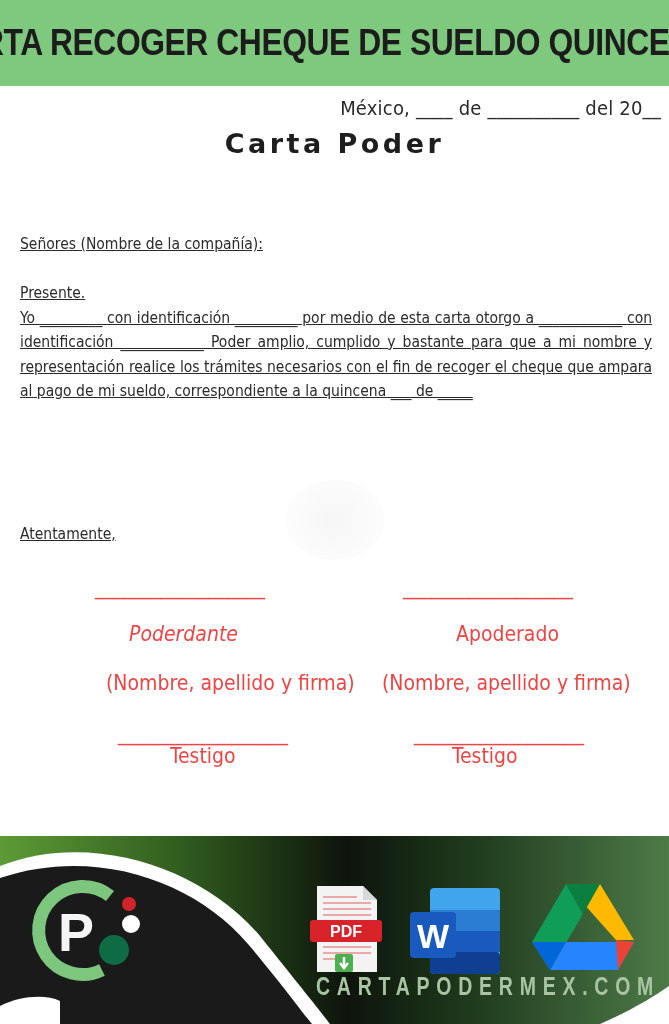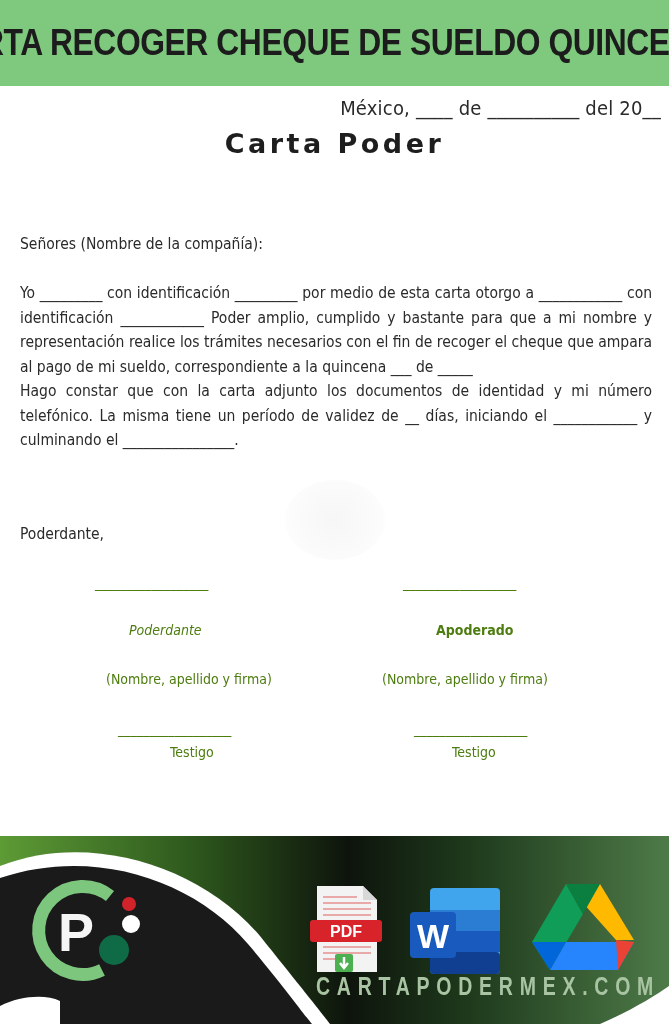--- a/index.html
+++ b/index.html
@@ -1,24 +1,24 @@
 <!DOCTYPE html>
 <html><head>
 <meta charset="utf-8">
 <style>
   html,body{margin:0;padding:0;}
   body{width:669px;height:1024px;position:relative;overflow:hidden;background:#fff;font-family:"DejaVu Sans Condensed","DejaVu Sans",sans-serif;color:#2a2a2a;}
   .header{position:absolute;left:0;top:0;width:669px;height:86px;background:#7fc97f;display:flex;align-items:center;justify-content:center;}
   .header h1{margin:0;font-family:"Liberation Sans Narrow","Liberation Sans",sans-serif;font-weight:bold;font-size:37px;letter-spacing:-0.5px;color:#1c1c1c;transform:scaleX(0.86);white-space:nowrap;}
   .date{position:absolute;right:8px;top:96px;font-size:20px;color:#2a2a2a;letter-spacing:0.2px;}
   .title{position:absolute;left:0;width:669px;top:128px;text-align:center;font-family:"DejaVu Sans",sans-serif;font-weight:bold;font-size:27px;letter-spacing:3.5px;color:#1e1e1e;}
-  .text{position:absolute;left:20px;width:632px;font-size:15.5px;line-height:24.5px;color:#2a2a2a;}
+  .text{position:absolute;left:20px;width:632px;font-size:15.5px;line-height:24.5px;color:#2a2a2a;text-decoration:underline;}
   .justify{text-align:justify;text-align-last:left;}
   .p{margin:0;}
-  .sig{position:absolute;font-size:14px;color:#4d7c0f;white-space:nowrap;text-align:center;}
+  .sig{position:absolute;font-size:21px;color:#ef4444;white-space:nowrap;text-align:center;}
   .watermark{position:absolute;left:285px;top:480px;width:100px;height:80px;border-radius:50%;background:radial-gradient(circle,#f4f4f4 0%,#fafafa 60%,#fff 100%);opacity:0.8;}
   .footer{position:absolute;left:0;top:836px;width:669px;height:188px;overflow:hidden;
     background:linear-gradient(90deg,#5d9b35 0%,#2f5a1e 28%,#0e140c 52%,#1e3a1c 70%,#4e7a48 100%);}
   .logo-c{position:absolute;left:28px;top:48px;width:76px;height:76px;}
   .site{position:absolute;left:316px;top:135px;font-family:"Liberation Sans Narrow","Liberation Sans",sans-serif;font-weight:bold;font-size:26px;letter-spacing:9px;color:#a8c4a2;transform:scaleX(0.75);transform-origin:left top;white-space:nowrap;}
 </style>
 </head>
 <body>
 
 <div class="header">
@@ -27,30 +27,30 @@
 
 <div class="date">México, ____ de __________ del 20__</div>
 
 <div class="title">Carta Poder</div>
 
 <div class="watermark"></div>
 
 <div class="text" style="top:232px;">Señores (Nombre de la compañía):</div>
 
 <div class="text" style="top:281px;">
+  <p class="p">Presente.</p>
   <p class="p justify">Yo _________ con identificación _________ por medio de esta carta otorgo a ____________ con identificación ____________ Poder amplio, cumplido y bastante para que a mi nombre y representación realice los trámites necesarios con el fin de recoger el cheque que ampara al pago de mi sueldo, correspondiente a la quincena ___ de _____</p>
-  <p class="p justify">Hago constar que con la carta adjunto los documentos de identidad y mi número telefónico. La misma tiene un período de validez de __ días, iniciando el ____________ y culminando el ________________.</p>
 </div>
 
-<div class="text" style="top:522px;">Poderdante,</div>
+<div class="text" style="top:522px;">Atentamente,</div>
 
 <div class="sig" style="left:95px;top:575px;">__________________</div>
 <div class="sig" style="left:403px;top:575px;">__________________</div>
 <div class="sig" style="left:129px;top:622px;font-style:italic;">Poderdante</div>
-<div class="sig" style="left:436px;top:622px;font-weight:bold;">Apoderado</div>
+<div class="sig" style="left:456px;top:622px;">Apoderado</div>
 <div class="sig" style="left:106px;top:671px;">(Nombre, apellido y firma)</div>
 <div class="sig" style="left:382px;top:671px;">(Nombre, apellido y firma)</div>
 <div class="sig" style="left:118px;top:721px;">__________________</div>
 <div class="sig" style="left:414px;top:721px;">__________________</div>
 <div class="sig" style="left:170px;top:744px;">Testigo</div>
 <div class="sig" style="left:452px;top:744px;">Testigo</div>
 
 <div class="footer">
   <svg width="669" height="188" style="position:absolute;left:0;top:0;">
     <path d="M0,30 C90,-5 200,30 260,100 C300,150 320,175 330,188 L0,188 Z" fill="#ffffff"></path>

